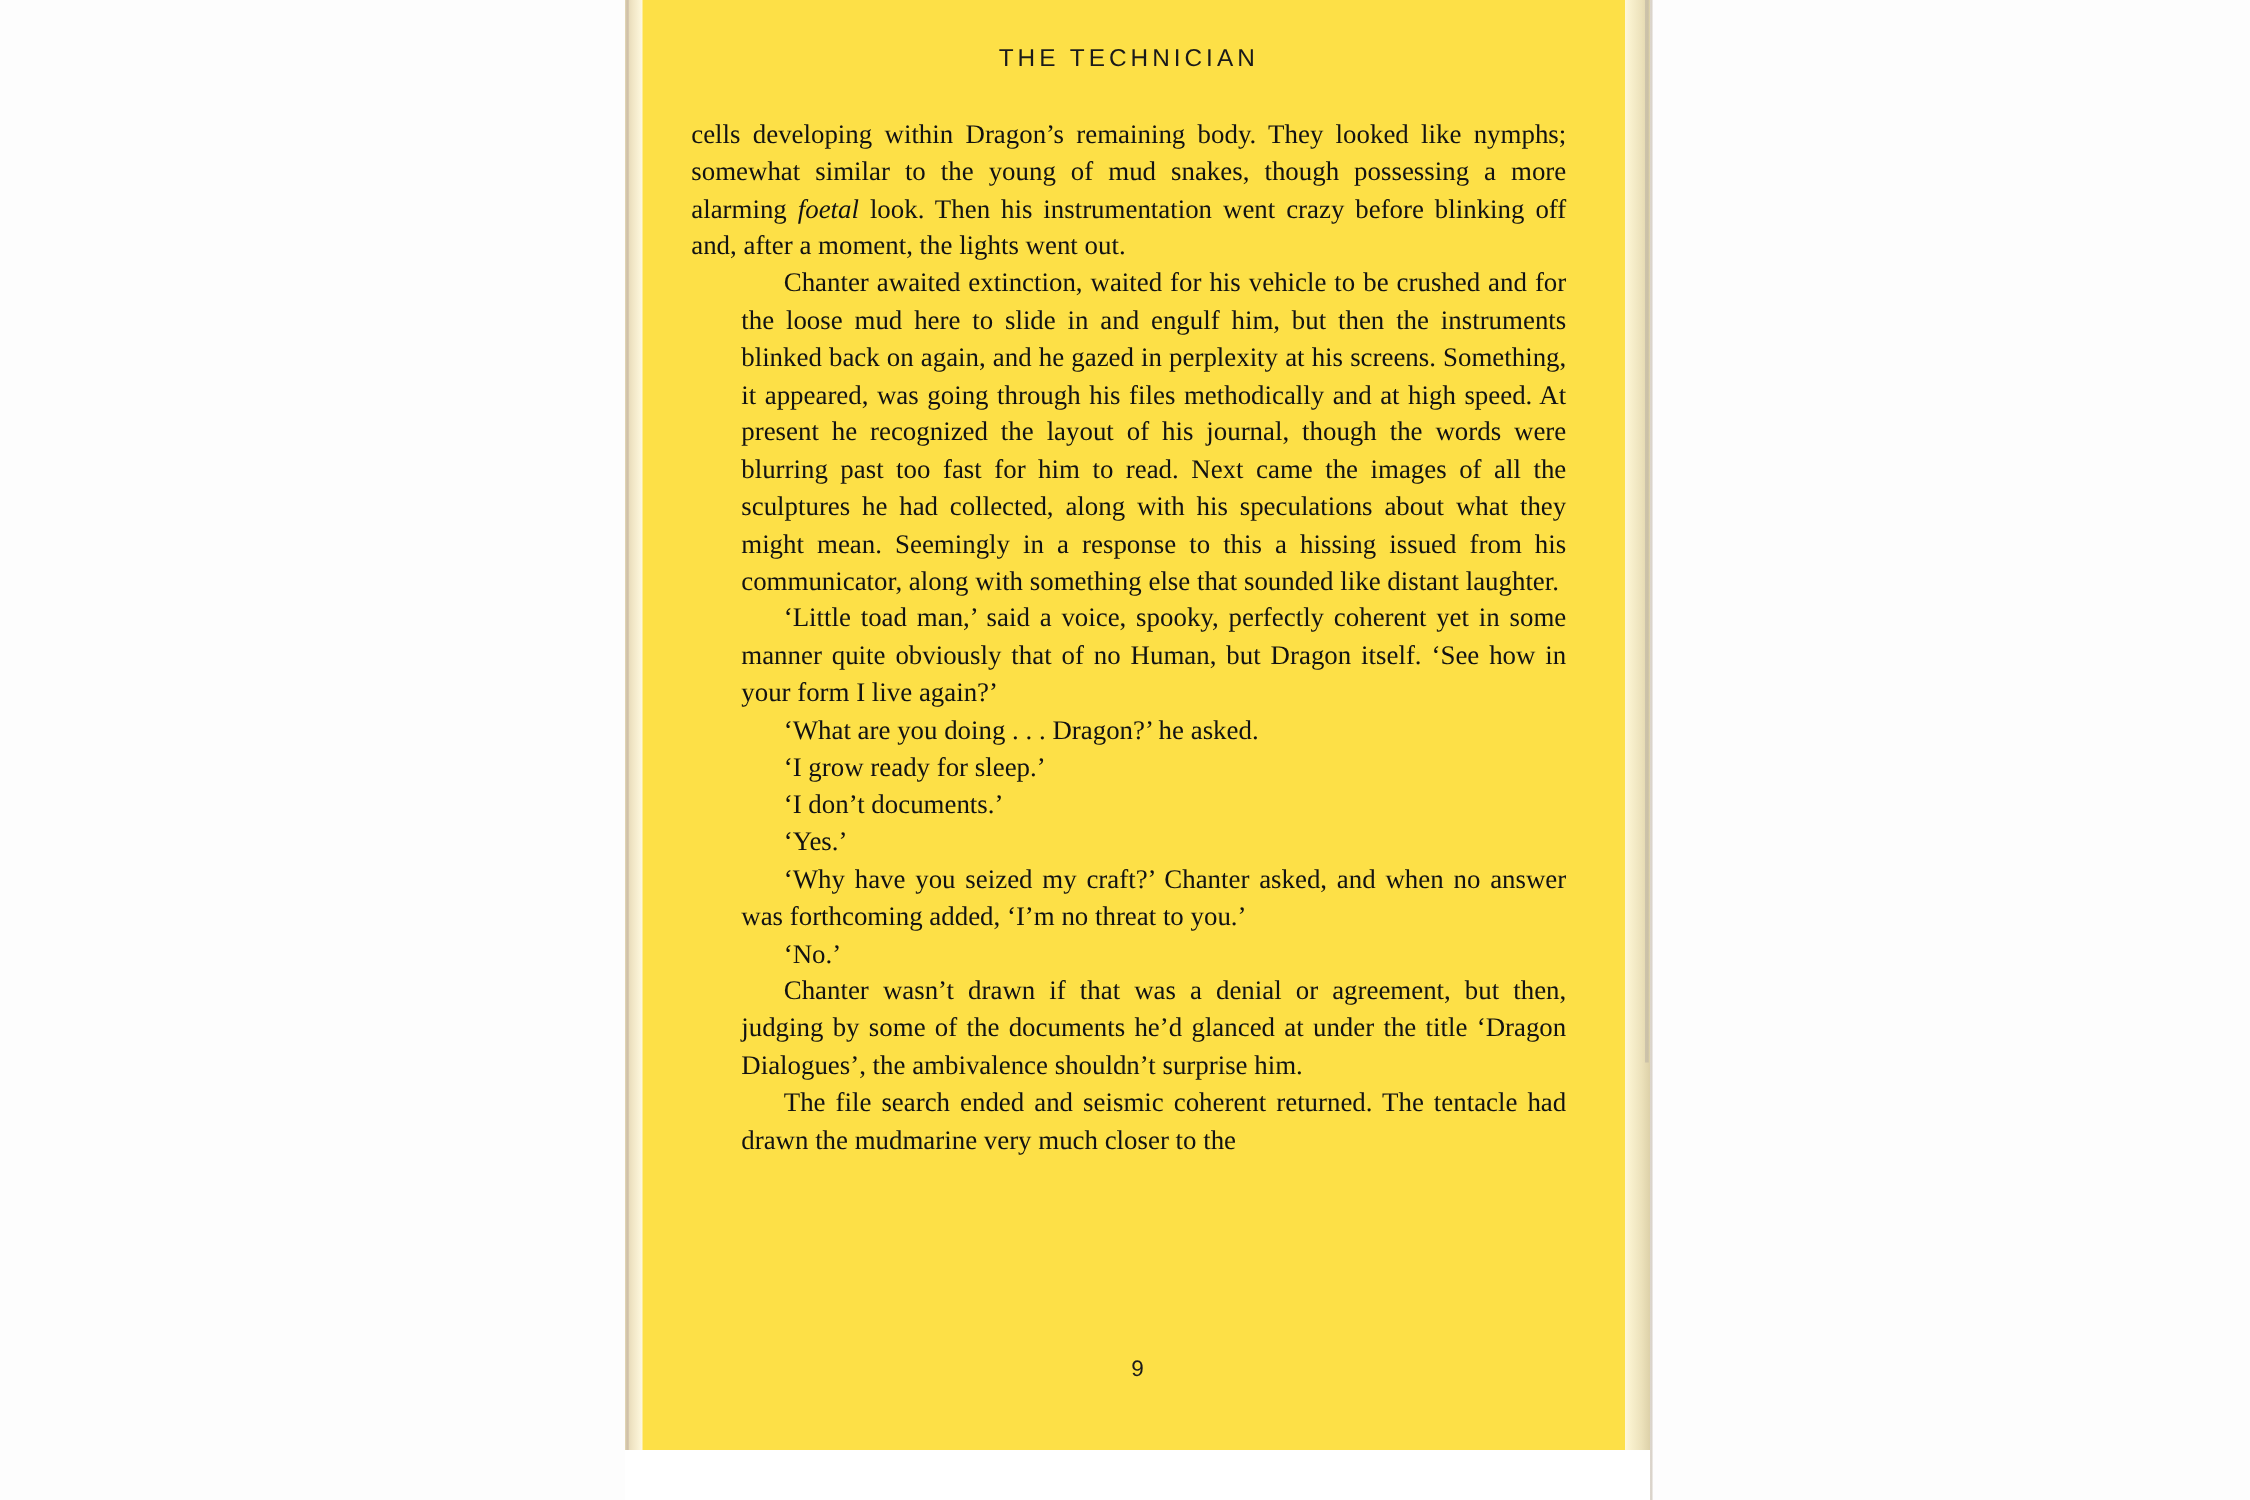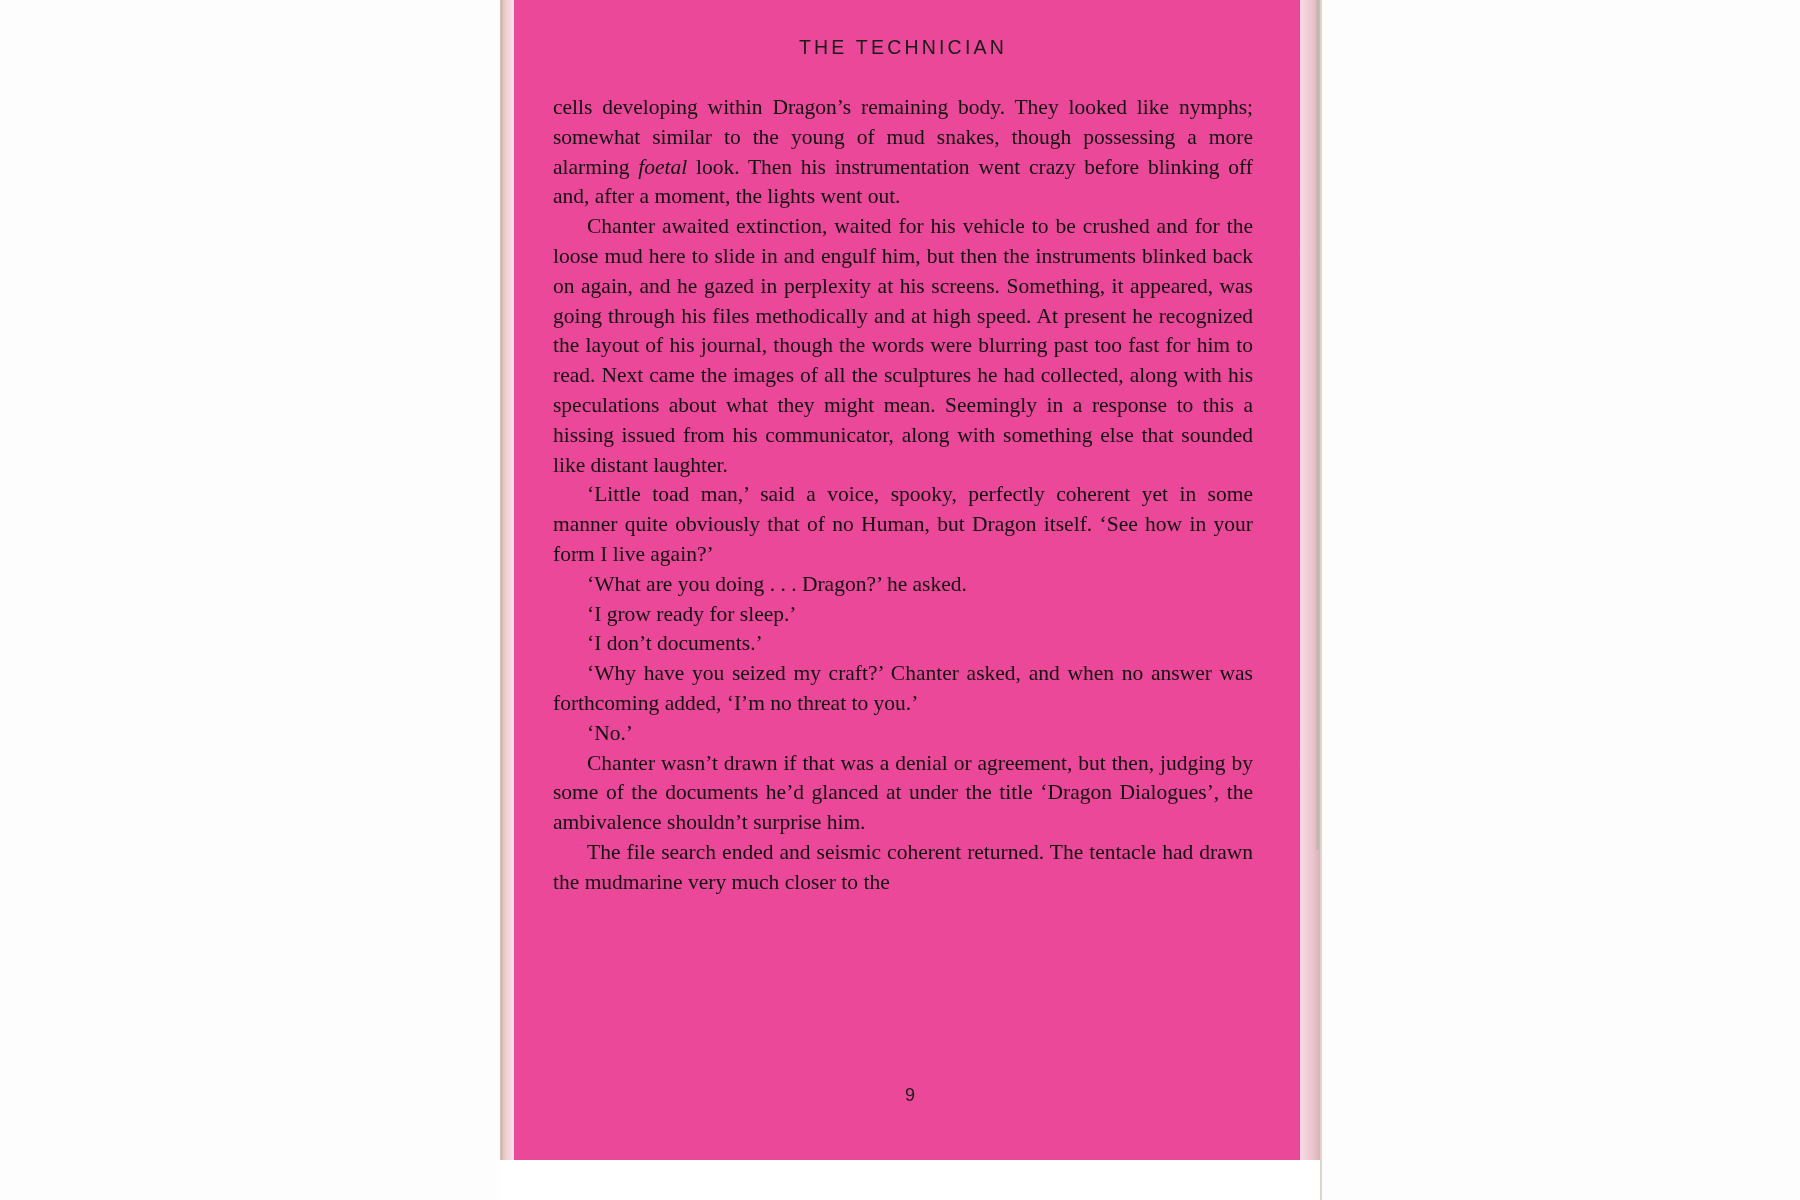--- a/index.html
+++ b/index.html
@@ -23,21 +23,21 @@
     background: #fdfdfd;
   }
 
   
   .page {
     position: absolute;
     left: 500px;
     top: 0;
     width: 820px;
     height: 1200px;
-    background: #ec4899;
+    background: #fde047;
     box-sizing: border-box;
     overflow: hidden;
   }
 
   
   .gutter-shadow {
     position: absolute;
     left: 500px;
     top: 0;
     width: 14px;
@@ -100,20 +100,21 @@
     text-justify: inter-word;
     -webkit-hyphens: none;
     hyphens: none;
   }
 
   .body-text p {
     margin: 0;
   }
   .body-text p.indent {
     text-indent: 34px;
+    margin-left: 40px;
   }
   .body-text p.noindent {
     text-indent: 0;
   }
   .body-text i {
     font-style: italic;
     margin-top: 30px;
   }
 
   .folio {
@@ -148,20 +149,21 @@
 
     <div class="running-head">THE TECHNICIAN</div>
 
     <div class="body-text" id="body-text">
         <p class="noindent">cells developing within Dragon’s remaining body. They looked like nymphs; somewhat similar to the young of mud snakes, though possessing a more alarming <i>foetal</i> look. Then his instrumentation went crazy before blinking off and, after a moment, the lights went out.</p>
         <p class="indent">Chanter awaited extinction, waited for his vehicle to be crushed and for the loose mud here to slide in and engulf him, but then the instruments blinked back on again, and he gazed in perplexity at his screens. Something, it appeared, was going through his files methodically and at high speed. At present he recognized the layout of his journal, though the words were blurring past too fast for him to read. Next came the images of all the sculptures he had collected, along with his speculations about what they might mean. Seemingly in a response to this a hissing issued from his communicator, along with something else that sounded like distant laughter.</p>
         <p class="indent">‘Little toad man,’ said a voice, spooky, perfectly coherent yet in some manner quite obviously that of no Human, but Dragon itself. ‘See how in your form I live again?’</p>
         <p class="indent">‘What are you doing . . . Dragon?’ he asked.</p>
         <p class="indent">‘I grow ready for sleep.’</p>
         <p class="indent">‘I don’t documents.’</p>
+        <p class="indent">‘Yes.’</p>
         <p class="indent">‘Why have you seized my craft?’ Chanter asked, and when no answer was forthcoming added, ‘I’m no threat to you.’</p>
         <p class="indent">‘No.’</p>
         <p class="indent">Chanter wasn’t drawn if that was a denial or agreement, but then, judging by some of the documents he’d glanced at under the title ‘Dragon Dialogues’, the ambivalence shouldn’t surprise him.</p>
         <p class="indent">The file search ended and seismic coherent returned. The tentacle had drawn the mudmarine very much closer to the</p>
       </div>
 
   </div>
 
   <div class="folio">9</div>
 

